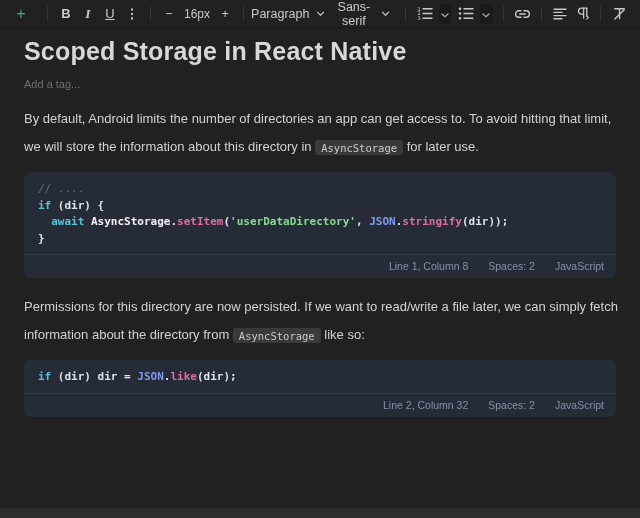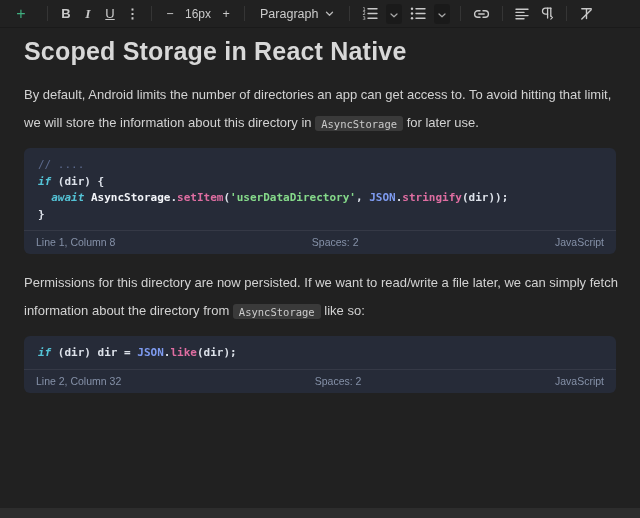--- a/index.html
+++ b/index.html
@@ -75,28 +75,28 @@
     overflow: hidden;
   }
   .code-body {
     padding: 9px 14px 7px;
     font-family: "DejaVu Sans Mono", monospace;
     font-size: 11px; line-height: 16.5px;
     font-weight: 700;
   }
   .code-line { white-space: pre; }
   .tk-comment { color: #5c6a8d; font-weight: 400; }
-  .tk-keyword { color: #54c3d6; font-style: italic; }
+  .tk-keyword { color: #54c3d6; }
   .tk-plain   { color: #dde2ea; }
   .tk-ident   { color: #f2f4f8; }
   .tk-func    { color: #de6da1; }
   .tk-string  { color: #85d98a; }
   .tk-class   { color: #7e9bf0; }
   .code-status {
-    display: flex; justify-content: space-between; align-items: center; gap: 20px;
+    display: flex; justify-content: flex-end; align-items: center; gap: 20px;
     padding: 5px 12px 6px;
     border-top: 1px solid rgba(255,255,255,0.07);
     font-size: 10.5px; color: #8591a8;
   }
 
   
   .bottom-bar {
     position: absolute; left: 0; right: 0; bottom: 0;
     height: 10px; background: #2d2d2d;
   }
@@ -116,20 +116,28 @@
     <button class="tb-btn tb-more">⋮</button>
     <span class="tb-sep"></span>
 
     <button class="tb-btn">−</button>
     <span class="tb-size-value">16px</span>
     <button class="tb-btn">+</button>
     <span class="tb-sep"></span>
 
     <button class="tb-dropdown tb-btn">
       <span>Paragraph</span>
+      <span>
+        <svg width="9" height="6" viewBox="0 0 9 6" fill="none">
+            <path d="M1.5 1.3 L4.5 4.2 L7.5 1.3" stroke="#b8b8b8" stroke-width="1.3" stroke-linecap="round" stroke-linejoin="round"></path>
+          </svg>
+      </span>
+    </button>
+    <button class="tb-dropdown tb-btn">
+      <span>Sans-serif</span>
       <span>
         <svg width="9" height="6" viewBox="0 0 9 6" fill="none">
             <path d="M1.5 1.3 L4.5 4.2 L7.5 1.3" stroke="#b8b8b8" stroke-width="1.3" stroke-linecap="round" stroke-linejoin="round"></path>
           </svg>
       </span>
     </button>
     <span class="tb-sep"></span>
 
     <button class="tb-btn">
       <span>
@@ -202,20 +210,21 @@
         <svg width="15" height="13" viewBox="0 0 15 13" fill="none" stroke="#c9c9c9" stroke-width="1.4" stroke-linecap="round">
           <path d="M2.8 1.8 H12.2"></path>
           <path d="M7.5 1.8 V11.5"></path>
           <path d="M12.2 2.8 L2.8 12"></path>
         </svg>
       </span>
     </button>
   </div>
 
   <h1 class="note-title">Scoped Storage in React Native</h1>
+  <div class="tag-input">Add a tag...</div>
 
   <div class="paragraph">By default, Android limits the number of directories an app can get access to. To avoid hitting that limit, we will store the information about this directory in <code class="inline-code">AsyncStorage</code> for later use.</div>
 
   <div class="code-block">
     <div class="code-body">
         <div class="code-line"><span class="tk-comment">// ....</span></div>
         <div class="code-line"><span class="tk-keyword">if</span><span class="tk-plain"> (dir) {</span></div>
         <div class="code-line"><span class="tk-plain">  </span><span class="tk-keyword">await</span><span class="tk-plain"> </span><span class="tk-ident">AsyncStorage</span><span class="tk-plain">.</span><span class="tk-func">setItem</span><span class="tk-plain">(</span><span class="tk-string">'userDataDirectory'</span><span class="tk-plain">, </span><span class="tk-class">JSON</span><span class="tk-plain">.</span><span class="tk-func">stringify</span><span class="tk-plain">(dir));</span></div>
         <div class="code-line"><span class="tk-plain">}</span></div>
       </div>

